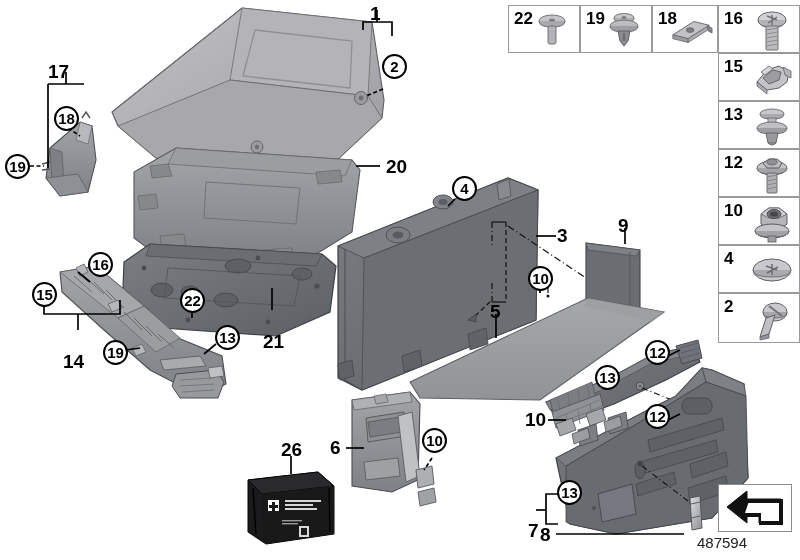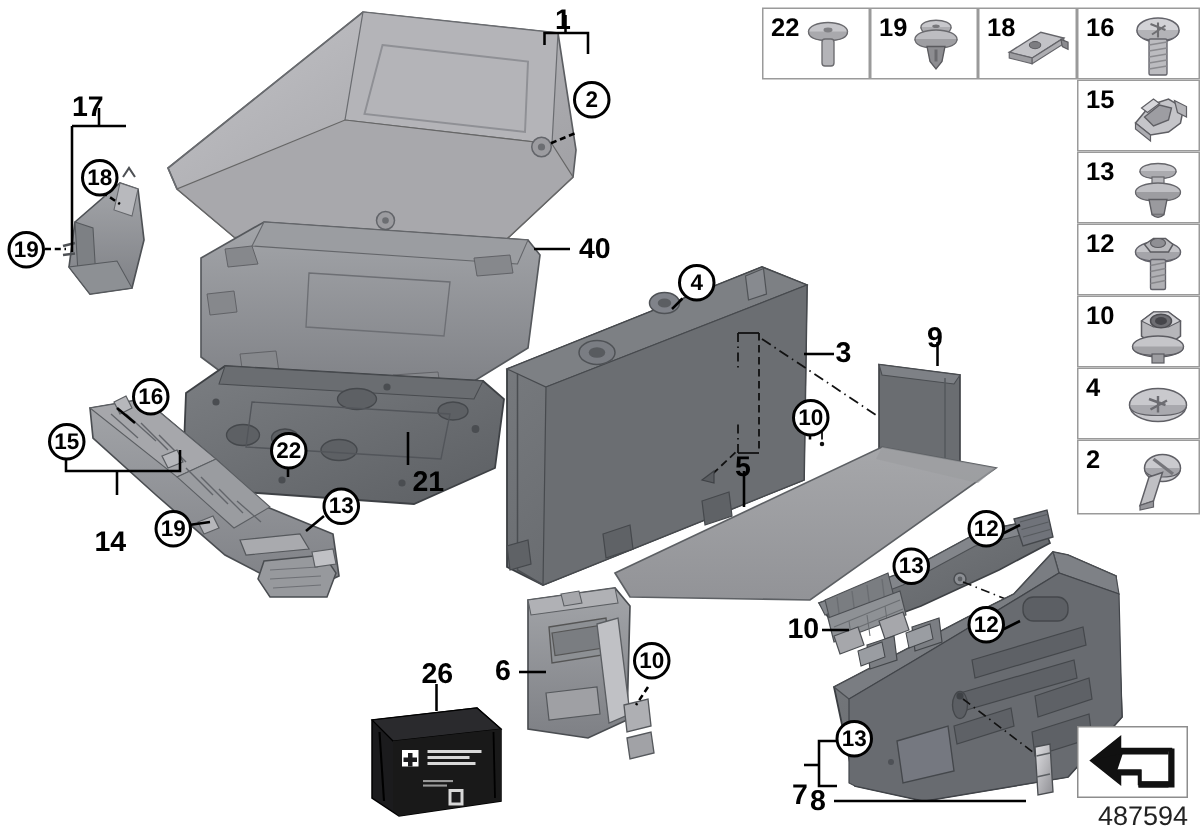--- a/index.html
+++ b/index.html
@@ -17,22 +17,22 @@
 
   
   #legend{position:absolute;left:508px;top:5px;}
   .lgcell{position:absolute;border:1px solid #9a9a9a;background:#fff;box-sizing:border-box;}
   .lgnum{position:absolute;left:5px;top:3px;font-size:17px;font-weight:bold;color:#000;}
   .lgart{position:absolute;right:4px;top:4px;bottom:4px;width:46px;}
 
   
   #arrowbox{position:absolute;left:718px;top:484px;width:74px;height:48px;
             border:1px solid #8d8d8d;background:#fff;box-sizing:border-box;}
-  #partno{position:absolute;left:718px;top:534px;width:74px;text-align:right;
-          font-size:18px;color:#222;}
+  #partno{position:absolute;left:697px;top:534px;width:74px;text-align:left;
+          font-size:15px;color:#222;}
 
   
   .shape{position:absolute;}
   svg{display:block;overflow:visible;}
 </style>
 </head>
 <body>
 
 <div id="stage">
 
@@ -328,28 +328,28 @@
 
       <path d="M556 534 L684 534"></path>
     </g>
   </svg>
 
   <div class="num plain" style="left:370px;top:4px;">1</div>
   <div class="num circ" style="left:382px;top:54px;">2</div>
   <div class="num plain" style="left:48px;top:62px;text-align:center;">17</div>
   <div class="num circ" style="left:54px;top:106px;">18</div>
   <div class="num circ" style="left:5px;top:154px;">19</div>
-  <div class="num plain" style="left:386px;top:157px;">40</div>
+  <div class="num plain" style="left:386px;top:157px;">20</div>
   <div class="num circ" style="left:88px;top:252px;">16</div>
   <div class="num circ" style="left:32px;top:282px;">15</div>
   <div class="num plain" style="left:63px;top:352px;">14</div>
   <div class="num circ" style="left:103px;top:340px;">19</div>
   <div class="num circ" style="left:215px;top:325px;">13</div>
   <div class="num circ" style="left:180px;top:288px;">22</div>
-  <div class="num plain" style="left:263px;top:312px;margin-left:12px;">21</div>
+  <div class="num plain" style="left:263px;top:332px;">21</div>
   <div class="num circ" style="left:452px;top:176px;">4</div>
   <div class="num plain" style="left:557px;top:226px;">3</div>
   <div class="num plain" style="left:618px;top:216px;">9</div>
   <div class="num circ" style="left:528px;top:266px;">10</div>
   <div class="num plain" style="left:490px;top:302px;">5</div>
   <div class="num plain" style="left:281px;top:440px;">26</div>
   <div class="num plain" style="left:330px;top:438px;">6</div>
   <div class="num circ" style="left:422px;top:428px;">10</div>
   <div class="num plain" style="left:525px;top:410px;">10</div>
   <div class="num circ" style="left:645px;top:340px;">12</div>

